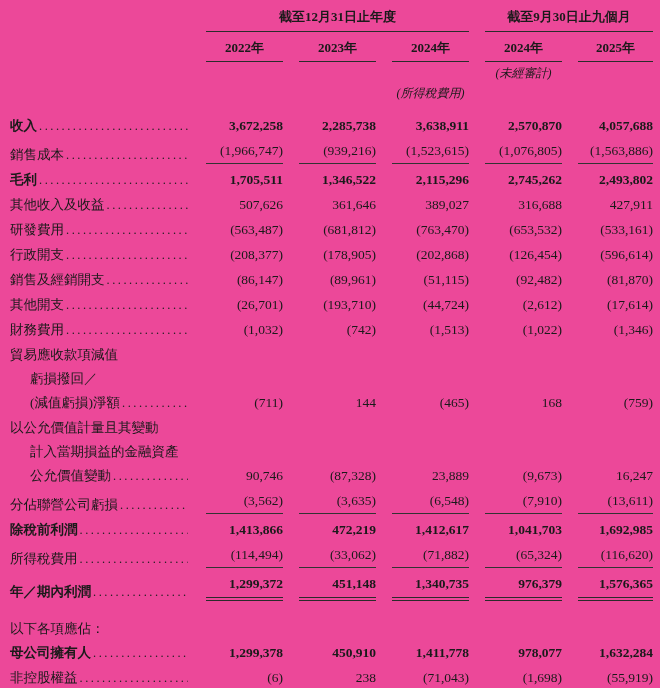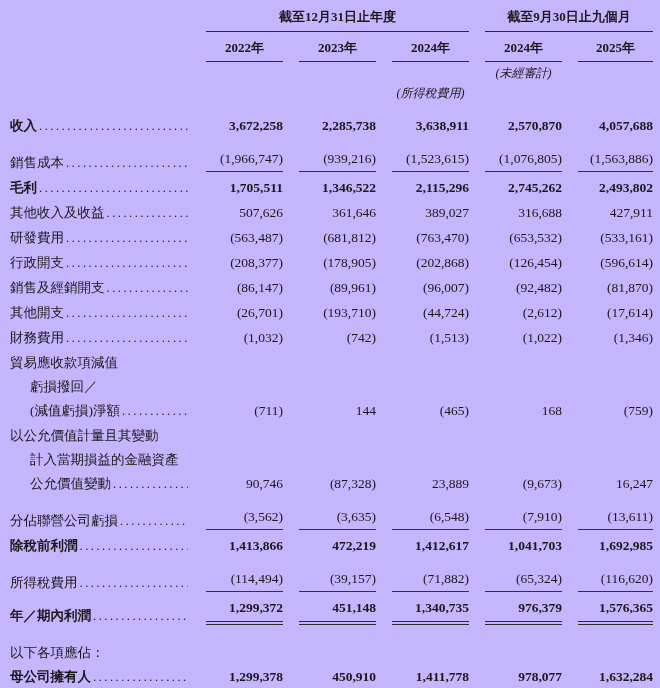--- a/index.html
+++ b/index.html
@@ -1,19 +1,19 @@
 <!DOCTYPE html>
 <html><head>
 <meta charset="utf-8">
 <style>
   html,body { margin:0; padding:0; background:#ffffff; }
   #page {
     width:660px; height:688px; box-sizing:border-box;
     padding:6px 7px 0 10px;
-    background:#c4b5fd;
+    background:#ec4899;
     color:#1a1a1a;
     font-family:"Liberation Serif","DejaVu Serif",serif;
     overflow:hidden;
   }
   table.fin {
     width:643px; border-collapse:collapse; table-layout:fixed;
     font-size:13.5px;
   }
   col.c-label { width:180px; }
   col.c-num   { width:93px; }
@@ -49,21 +49,21 @@
     flex:1 1 auto; overflow:hidden; white-space:nowrap;
     margin:0 2px; color:#222;
   }
   .dots::after {
     content:"..................................................................";
     letter-spacing:2.5px; font-size:12.5px;
   }
   .num { text-align:right; line-height:17px; padding-bottom:1px; white-space:nowrap; }
   tr.bold .t, tr.bold .num { font-weight:bold; }
   tr.indent .lab { padding-left:20px; }
-  tr.rule-single .num { border-bottom:1px solid #333; padding-bottom:4px;margin-top:8px; }
+  tr.rule-single .num { border-bottom:1px solid #333; padding-bottom:4px; }
   tr.rule-double .num { border-bottom:4px double #2b2b2b; padding-bottom:5px; }
   tr.gap td { padding-top:19px; }
 </style>
 </head>
 <body>
 
 <div id="page">
   <table class="fin">
     <colgroup>
       <col class="c-label">
@@ -268,21 +268,21 @@
               <span class="dots"></span>
       </div>
     </td>
     <td class="n">
             <div class="num">(86,147)</div>
           </td>
     <td class="n">
             <div class="num">(89,961)</div>
           </td>
     <td class="n">
-            <div class="num">(96,007)</div>
+            <div class="num">(51,115)</div>
           </td>
     <td class="n">
             <div class="num">(92,482)</div>
           </td>
     <td class="n">
             <div class="num">(81,870)</div>
           </td>
   </tr>
         <tr class="datarow">
     <td class="l">
@@ -514,21 +514,21 @@
     <td class="l">
       <div class="lab">
         <span class="t">所得稅費用</span>
               <span class="dots"></span>
       </div>
     </td>
     <td class="n">
             <div class="num">(114,494)</div>
           </td>
     <td class="n">
-            <div class="num">(39,157)</div>
+            <div class="num">(33,062)</div>
           </td>
     <td class="n">
             <div class="num">(71,882)</div>
           </td>
     <td class="n">
             <div class="num">(65,324)</div>
           </td>
     <td class="n">
             <div class="num">(116,620)</div>
           </td>

